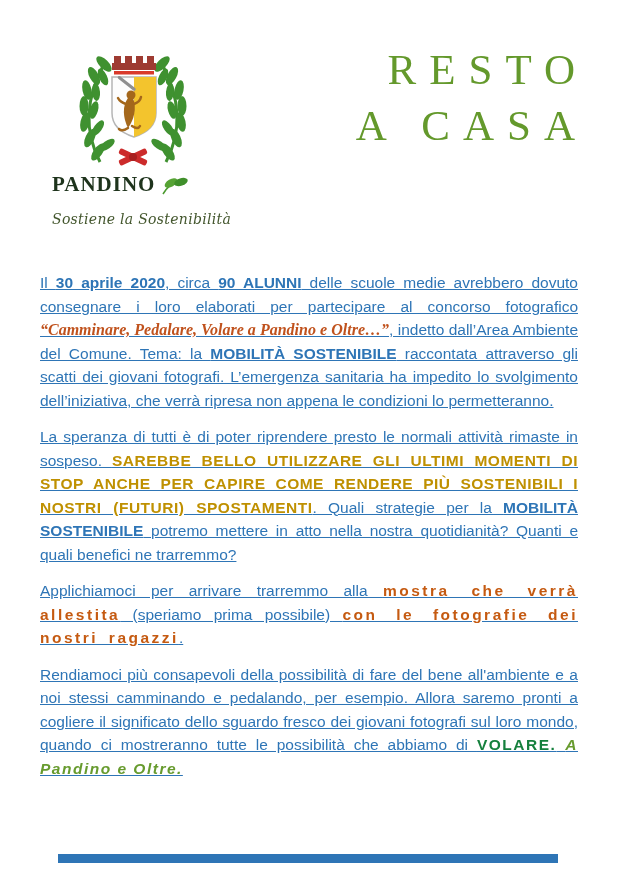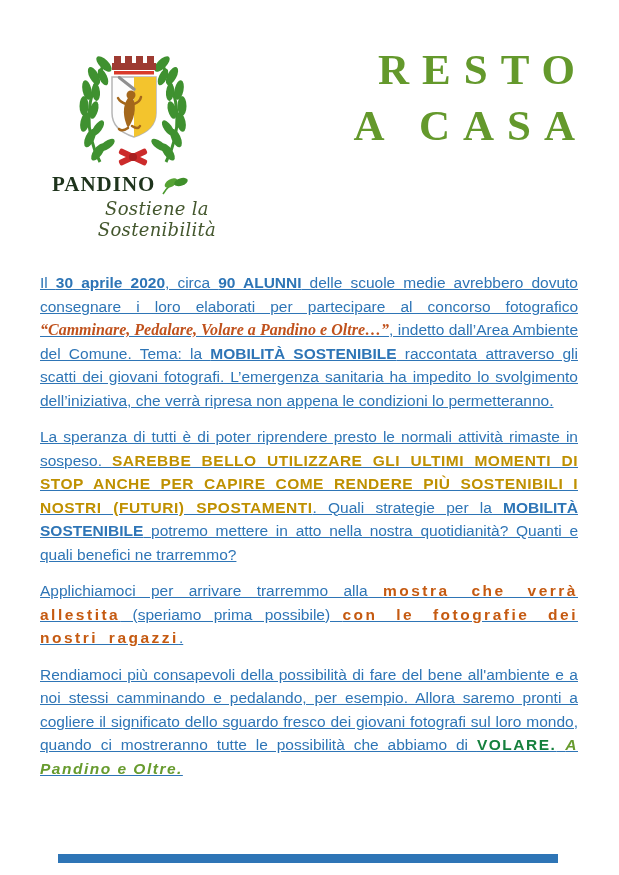--- a/index.html
+++ b/index.html
@@ -11,25 +11,25 @@
   
   .logo-block{position:absolute;left:52px;top:46px;width:210px;}
   .coa{display:block;margin-left:6px;}
   .org-line{display:flex;align-items:center;gap:4px;margin-top:2px;}
   .org-name{
     font-family:"Liberation Serif",serif;font-weight:700;
     font-size:21px;color:#1e331c;letter-spacing:1px;
   }
   .tagline{
     font-family:"DejaVu Serif",serif;font-style:italic;
-    font-size:18px;color:#44572e;margin-top:1px;letter-spacing:0.3px;text-align:center;
+    font-size:14px;color:#44572e;margin-top:14px;letter-spacing:0.3px;
   }
   .title-block{
     position:absolute;right:44px;top:42px;text-align:right;
-    font-family:"Liberation Serif",serif;font-weight:700;
+    font-family:"Liberation Serif",serif;font-weight:400;
     font-size:43px;line-height:56px;color:#64992c;
     letter-spacing:13px;margin-right:-13px;
   }
   
   .subtitle{position:absolute;left:0;right:44px;top:203px;text-align:right;}
   .subtitle-l1{
     font-weight:700;font-size:17px;color:#2e75b6;
     letter-spacing:3.5px;margin-right:-3.5px;
   }
   .subtitle-l2{

